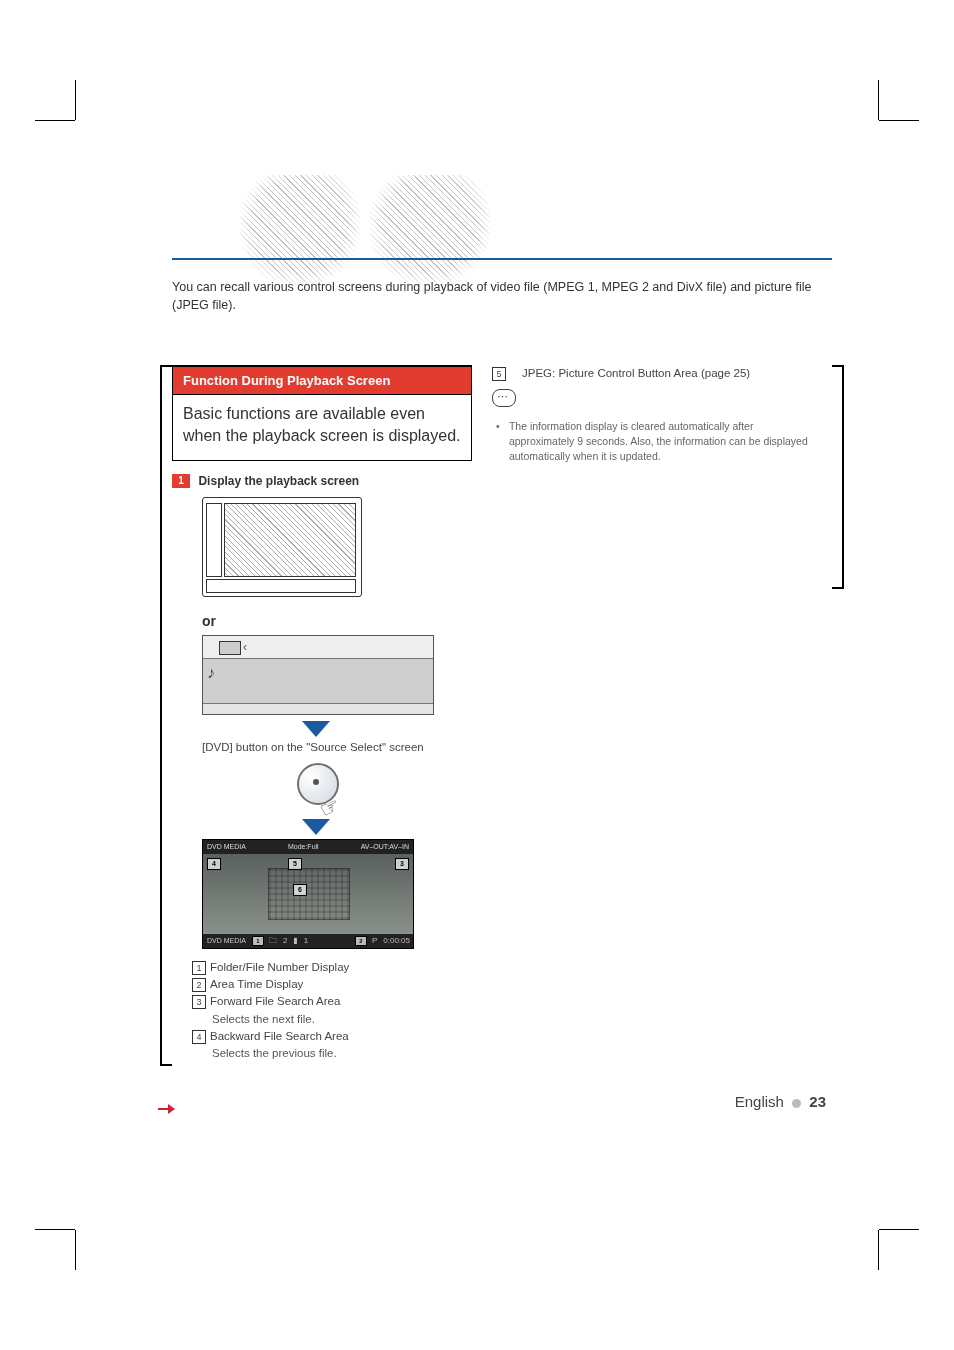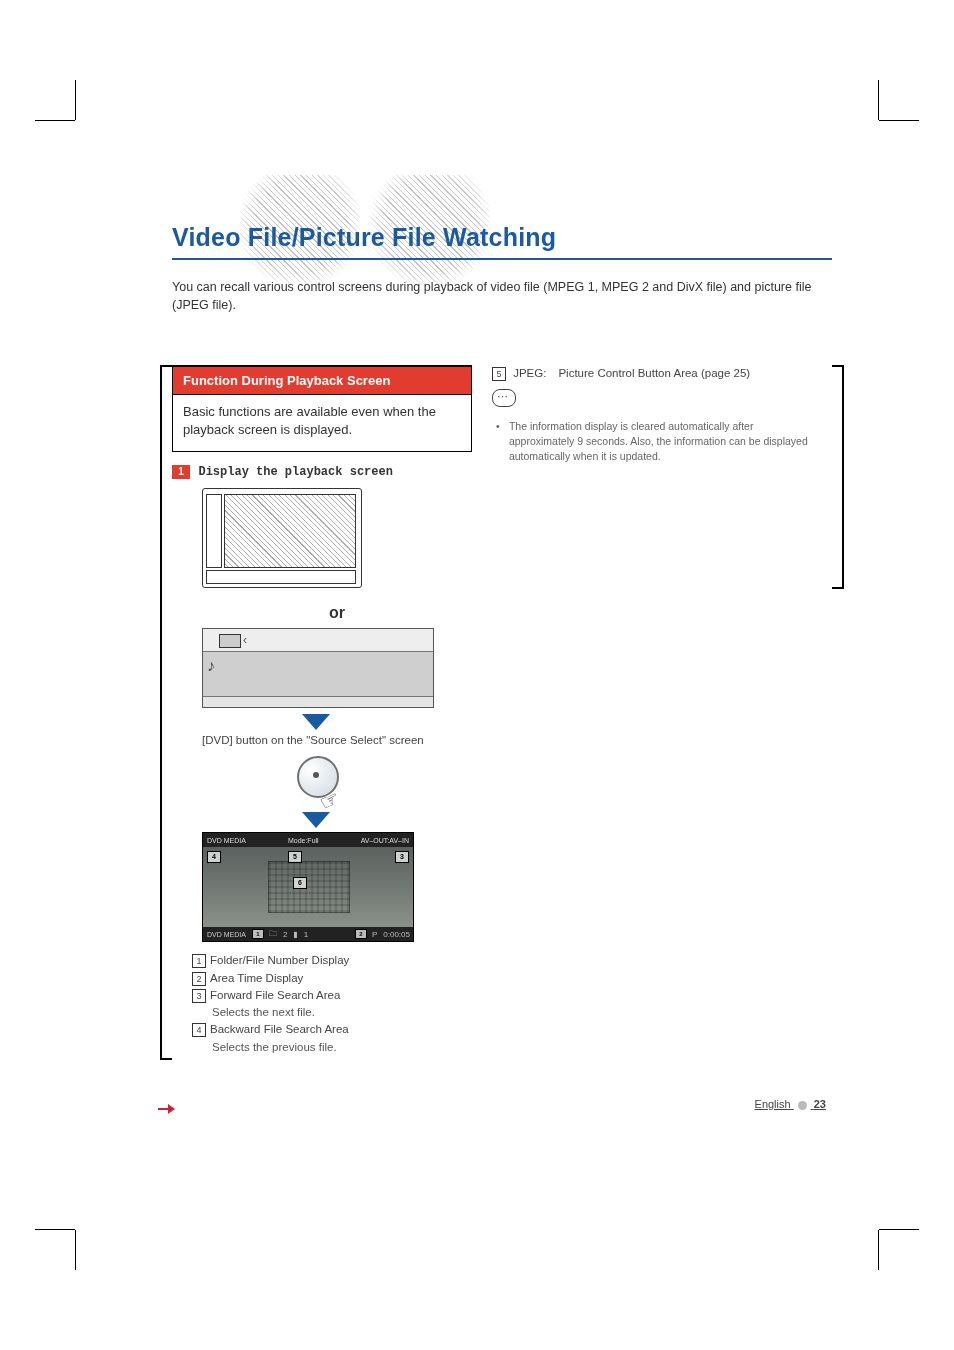--- a/index.html
+++ b/index.html
@@ -117,21 +117,21 @@
     font-size: 13px;
     padding: 6px 10px;
     border: 1px solid #000;
     border-top-width: 2px;
   }
   .heading-box {
     border-left: 1px solid #000;
     border-right: 1px solid #000;
     border-bottom: 1px solid #000;
     padding: 8px 10px 12px 10px;
-    font-size: 13px;
+    font-size: 16px;
     line-height: 1.4;
   }
   .step {
     margin-top: 10px;
   }
   .step-num {
     display: inline-block;
     background: #e23c30;
     color: #fff;
     font-size: 10px;
@@ -141,41 +141,39 @@
     line-height: 14px;
     text-align: center;
     vertical-align: middle;
   }
   .step-label {
     display: inline-block;
     font-weight: 700;
     font-size: 12px;
     margin-left: 4px;
     vertical-align: middle;
-    font-family: Liberation Mono, monospace;
   }
   .device-fig {
     width: 160px;
     height: 100px;
     margin: 8px 0 0 30px;
     position: relative;
   }
   .device-fig .outer { position:absolute; inset:0; border:1.5px solid #333; border-radius:3px; }
   .device-fig .screen { position:absolute; left:22px; top:6px; right:6px; bottom:20px; border:1.2px solid #333; }
   .device-fig .hatchlines { position:absolute; left:22px; top:6px; right:6px; bottom:20px;
     background: repeating-linear-gradient(45deg, transparent 0 3px, rgba(50,50,50,0.4) 3px 3.8px);
   }
   .device-fig .side { position:absolute; left:4px; top:6px; width:14px; bottom:20px; border:1px solid #333;}
   .device-fig .bot { position:absolute; left:4px; bottom:4px; right:6px; height:12px; border:1px solid #333;}
 
   .or-label {
     margin: 16px 0 6px 30px;
     font-weight: 700;
-    font-size: 16px;
-    text-align: center;
+    font-size: 14px;
   }
 
   .ui-bar {
     width: 230px;
     margin-left: 30px;
     border: 1px solid #555;
     position: relative;
   }
   .ui-bar .top { height: 22px; background:#eee; border-bottom:1px solid #777; position:relative;}
   .ui-bar .badge { position:absolute; left:16px; top:5px; width:20px; height:12px; border:1px solid #333; background:#ccc; }
@@ -259,21 +257,21 @@
     color: #444;
   }
   .right-list .numbox {
     display:inline-block;
     border:1px solid #333;
     width:12px; height:12px; line-height:12px;
     text-align:center;
     font-size:9px;
     margin-right:4px;
   }
-  .right-list .lbl { display:inline-block; width:42px;}
+  .right-list .lbl { display:inline-block; width:42px;text-align:right;}
   .right-list .row-ind { margin-left:20px; }
   .note-icon {
     display:inline-block;
     width: 22px;
     height: 16px;
     border-radius: 8px;
     border: 1.5px solid #444;
     position: relative;
     margin: 6px 0;
   }
@@ -282,23 +280,22 @@
     font-size: 10.5px;
     color: #666;
     margin-left: 4px;
     line-height: 1.45;
   }
   .note-bullet { display:inline-block; width:10px; vertical-align:top;}
   .footer {
     position: absolute;
     bottom: 240px;
     right: 128px;
-    font-size: 11px;
+    font-size: 15px;
     color: #444;
-    text-decoration: underline;
   }
   .footer b { font-weight: 700; }
   .footer .dot {
     display:inline-block; width:9px; height:9px; border-radius:50%;
     background:#bbb; margin:0 4px; vertical-align:middle;
   }
   .side-arrow {
     position:absolute;
     left: 158px;
     bottom: 232px;
@@ -341,21 +338,20 @@
       <div class="circle"></div>
       <div class="cross1"></div>
       <div class="cross2"></div>
     </div>
 
 <div class="hatch-band">
   <div class="hatch a"></div>
   <div class="hatch b"></div>
 </div>
 
-<h1 class="title">Video File/Picture File Watching</h1>
 <div class="title-underline"></div>
 
 <div class="intro">You can recall various control screens during playback of video file (MPEG 1, MPEG 2 and DivX file) and picture file (JPEG file).</div>
 
 <div class="content-area">
   <div class="left-col col-wrap">
     <div class="bracket-left"></div>
 
     <div class="heading-bar">Function During Playback Screen</div>
     <div class="heading-box">Basic functions are available even when the playback screen is displayed.</div>

